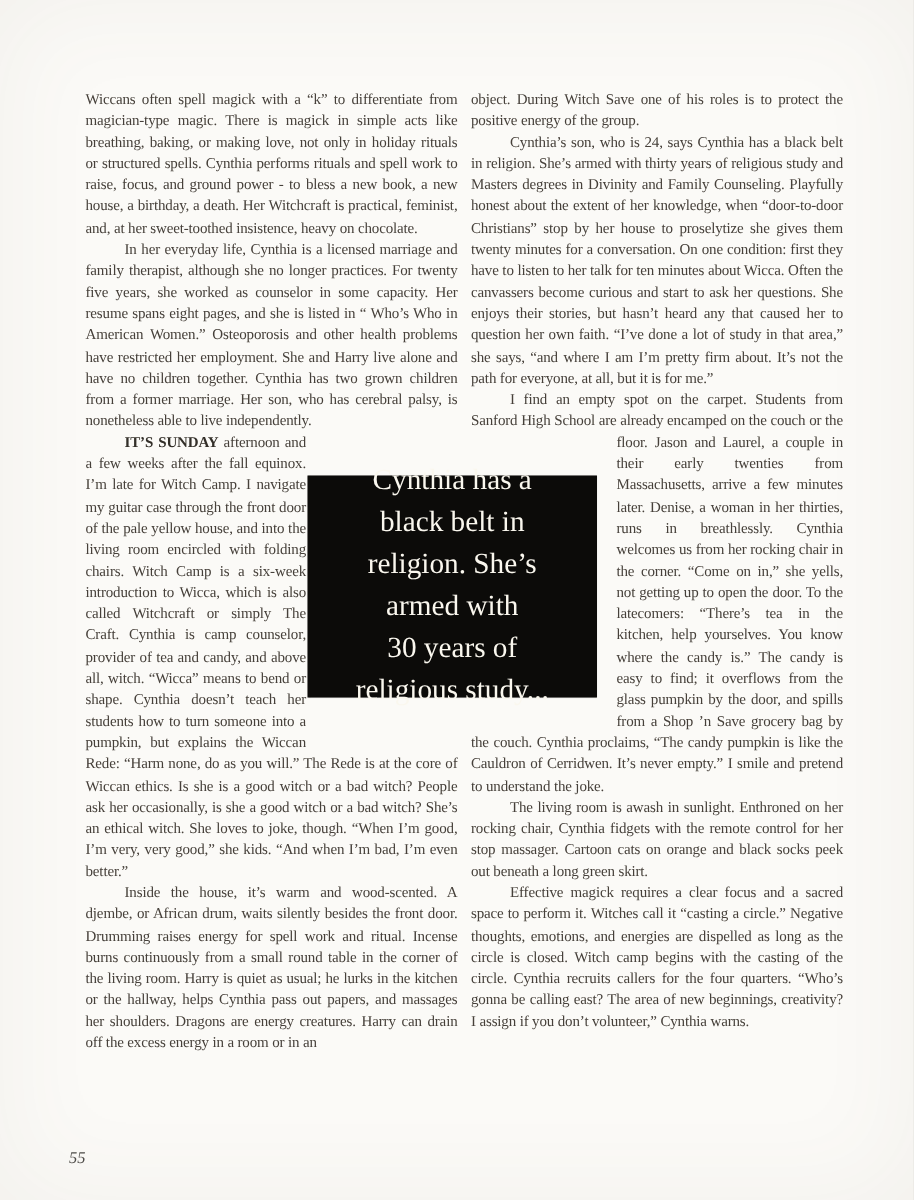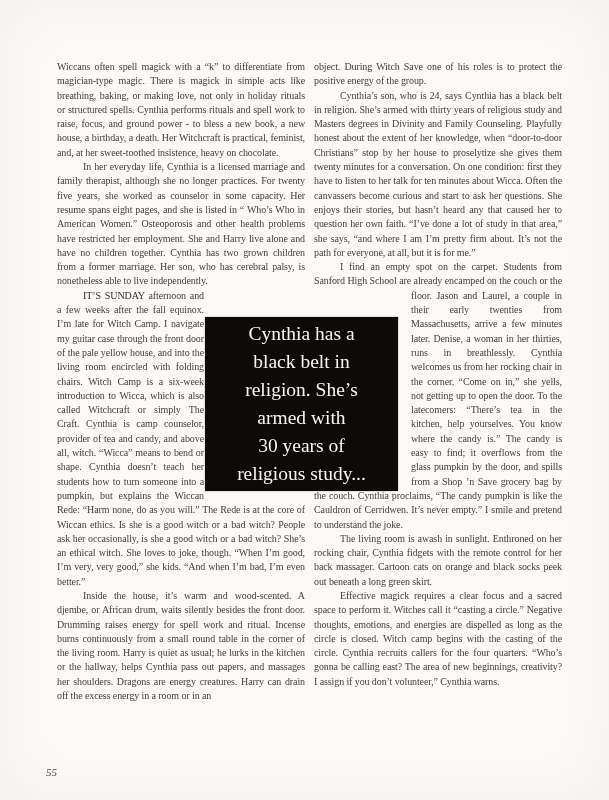--- a/index.html
+++ b/index.html
@@ -23,30 +23,30 @@
     font-size: 10px;
     line-height: 14.3px;
     letter-spacing: -0.1px;
     color: #46403a;
     text-align: justify;
   }
   .col-left  { left: 57px;  }
   .col-right { left: 314px; }
   .col p { margin: 0; text-indent: 26px; }
   .col p.no-indent { text-indent: 0; }
-  .lead-bold { font-weight: normal; color: #332f29; }
+  .lead-bold { font-weight: bold; color: #332f29; }
   
   .spacer-right { float: right; width: 101px; height: 213px; }
   .spacer-left  { float: left;  width: 97px;  height: 200px; }
   .quote-box {
     position: absolute;
     left: 205px;
     top: 317px;
     width: 193px;
-    height: 174px;
+    height: 148px;
     background: #0c0b09;
     box-shadow: 0 0 1px rgba(0,0,0,0.6);
     display: flex;
     align-items: center;
     justify-content: center;
   }
   .quote-text {
     color: #faf7ee;
     font-size: 19.5px;
     line-height: 28px;
@@ -72,21 +72,21 @@
     <p class="no-indent">Wiccans often spell magick with a “k” to differentiate from magician-type magic. There is magick in simple acts like breathing, baking, or making love, not only in holiday rituals or structured spells. Cynthia performs rituals and spell work to raise, focus, and ground power - to bless a new book, a new house, a birthday, a death. Her Witchcraft is practical, feminist, and, at her sweet-toothed insistence, heavy on chocolate.</p>
     <p>In her everyday life, Cynthia is a licensed marriage and family therapist, although she no longer practices. For twenty five years, she worked as counselor in some capacity. Her resume spans eight pages, and she is listed in “ Who’s Who in American Women.” Osteoporosis and other health problems have restricted her employment. She and Harry live alone and have no children together. Cynthia has two grown children from a former marriage. Her son, who has cerebral palsy, is nonetheless able to live independently.</p>
     <p><span class="spacer-right"></span><span class="lead-bold">IT’S SUNDAY</span><span> afternoon and a few weeks after the fall equinox. I’m late for Witch Camp. I navigate my guitar case through the front door of the pale yellow house, and into the living room encircled with folding chairs. Witch Camp is a six-week introduction to Wicca, which is also called Witchcraft or simply The Craft. Cynthia is camp counselor, provider of tea and candy, and above all, witch. “Wicca” means to bend or shape. Cynthia doesn’t teach her students how to turn someone into a pumpkin, but explains the Wiccan Rede: “Harm none, do as you will.” The Rede is at the core of Wiccan ethics. Is she is a good witch or a bad witch? People ask her occasionally, is she a good witch or a bad witch? She’s an ethical witch. She loves to joke, though. “When I’m good, I’m very, very good,” she kids. “And when I’m bad, I’m even better.”</span></p>
     <p>Inside the house, it’s warm and wood-scented. A djembe, or African drum, waits silently besides the front door. Drumming raises energy for spell work and ritual. Incense burns continuously from a small round table in the corner of the living room. Harry is quiet as usual; he lurks in the kitchen or the hallway, helps Cynthia pass out papers, and massages her shoulders. Dragons are energy creatures. Harry can drain off the excess energy in a room or in an</p>
   </div>
 
   <div class="col col-right">
     <p class="no-indent">object. During Witch Save one of his roles is to protect the positive energy of the group.</p>
     <p>Cynthia’s son, who is 24, says Cynthia has a black belt in religion. She’s armed with thirty years of religious study and Masters degrees in Divinity and Family Counseling. Playfully honest about the extent of her knowledge, when “door-to-door Christians” stop by her house to proselytize she gives them twenty minutes for a conversation. On one condition: first they have to listen to her talk for ten minutes about Wicca. Often the canvassers become curious and start to ask her questions. She enjoys their stories, but hasn’t heard any that caused her to question her own faith. “I’ve done a lot of study in that area,” she says, “and where I am I’m pretty firm about. It’s not the path for everyone, at all, but it is for me.”</p>
     <p><span>I find an empty spot on the carpet. Students from Sanford High School are already encamped on the couch or</span><span class="spacer-left"></span><span> the floor. Jason and Laurel, a couple in their early twenties from Massachusetts, arrive a few minutes later. Denise, a woman in her thirties, runs in breathlessly. Cynthia welcomes us from her rocking chair in the corner. “Come on in,” she yells, not getting up to open the door. To the latecomers: “There’s tea in the kitchen, help yourselves. You know where the candy is.” The candy is easy to find; it overflows from the glass pumpkin by the door, and spills from a Shop ’n Save grocery bag by the couch. Cynthia proclaims, “The candy pumpkin is like the Cauldron of Cerridwen. It’s never empty.” I smile and pretend to understand the joke.</span></p>
-    <p>The living room is awash in sunlight. Enthroned on her rocking chair, Cynthia fidgets with the remote control for her back massager. Cartoon cats on orange and black socks peek out beneath a long green skirt.</p>
+    <p>The living room is awash in sunlight. Enthroned on her rocking chair, Cynthia fidgets with the remote control for her stop massager. Cartoon cats on orange and black socks peek out beneath a long green skirt.</p>
     <p>Effective magick requires a clear focus and a sacred space to perform it. Witches call it “casting a circle.” Negative thoughts, emotions, and energies are dispelled as long as the circle is closed. Witch camp begins with the casting of the circle. Cynthia recruits callers for the four quarters. “Who’s gonna be calling east? The area of new beginnings, creativity? I assign if you don’t volunteer,” Cynthia warns.</p>
   </div>
 
   <div class="quote-box">
     <div class="quote-text">Cynthia has a
 black belt in
 religion.  She’s
 armed with
 30 years of
 religious study...</div>

